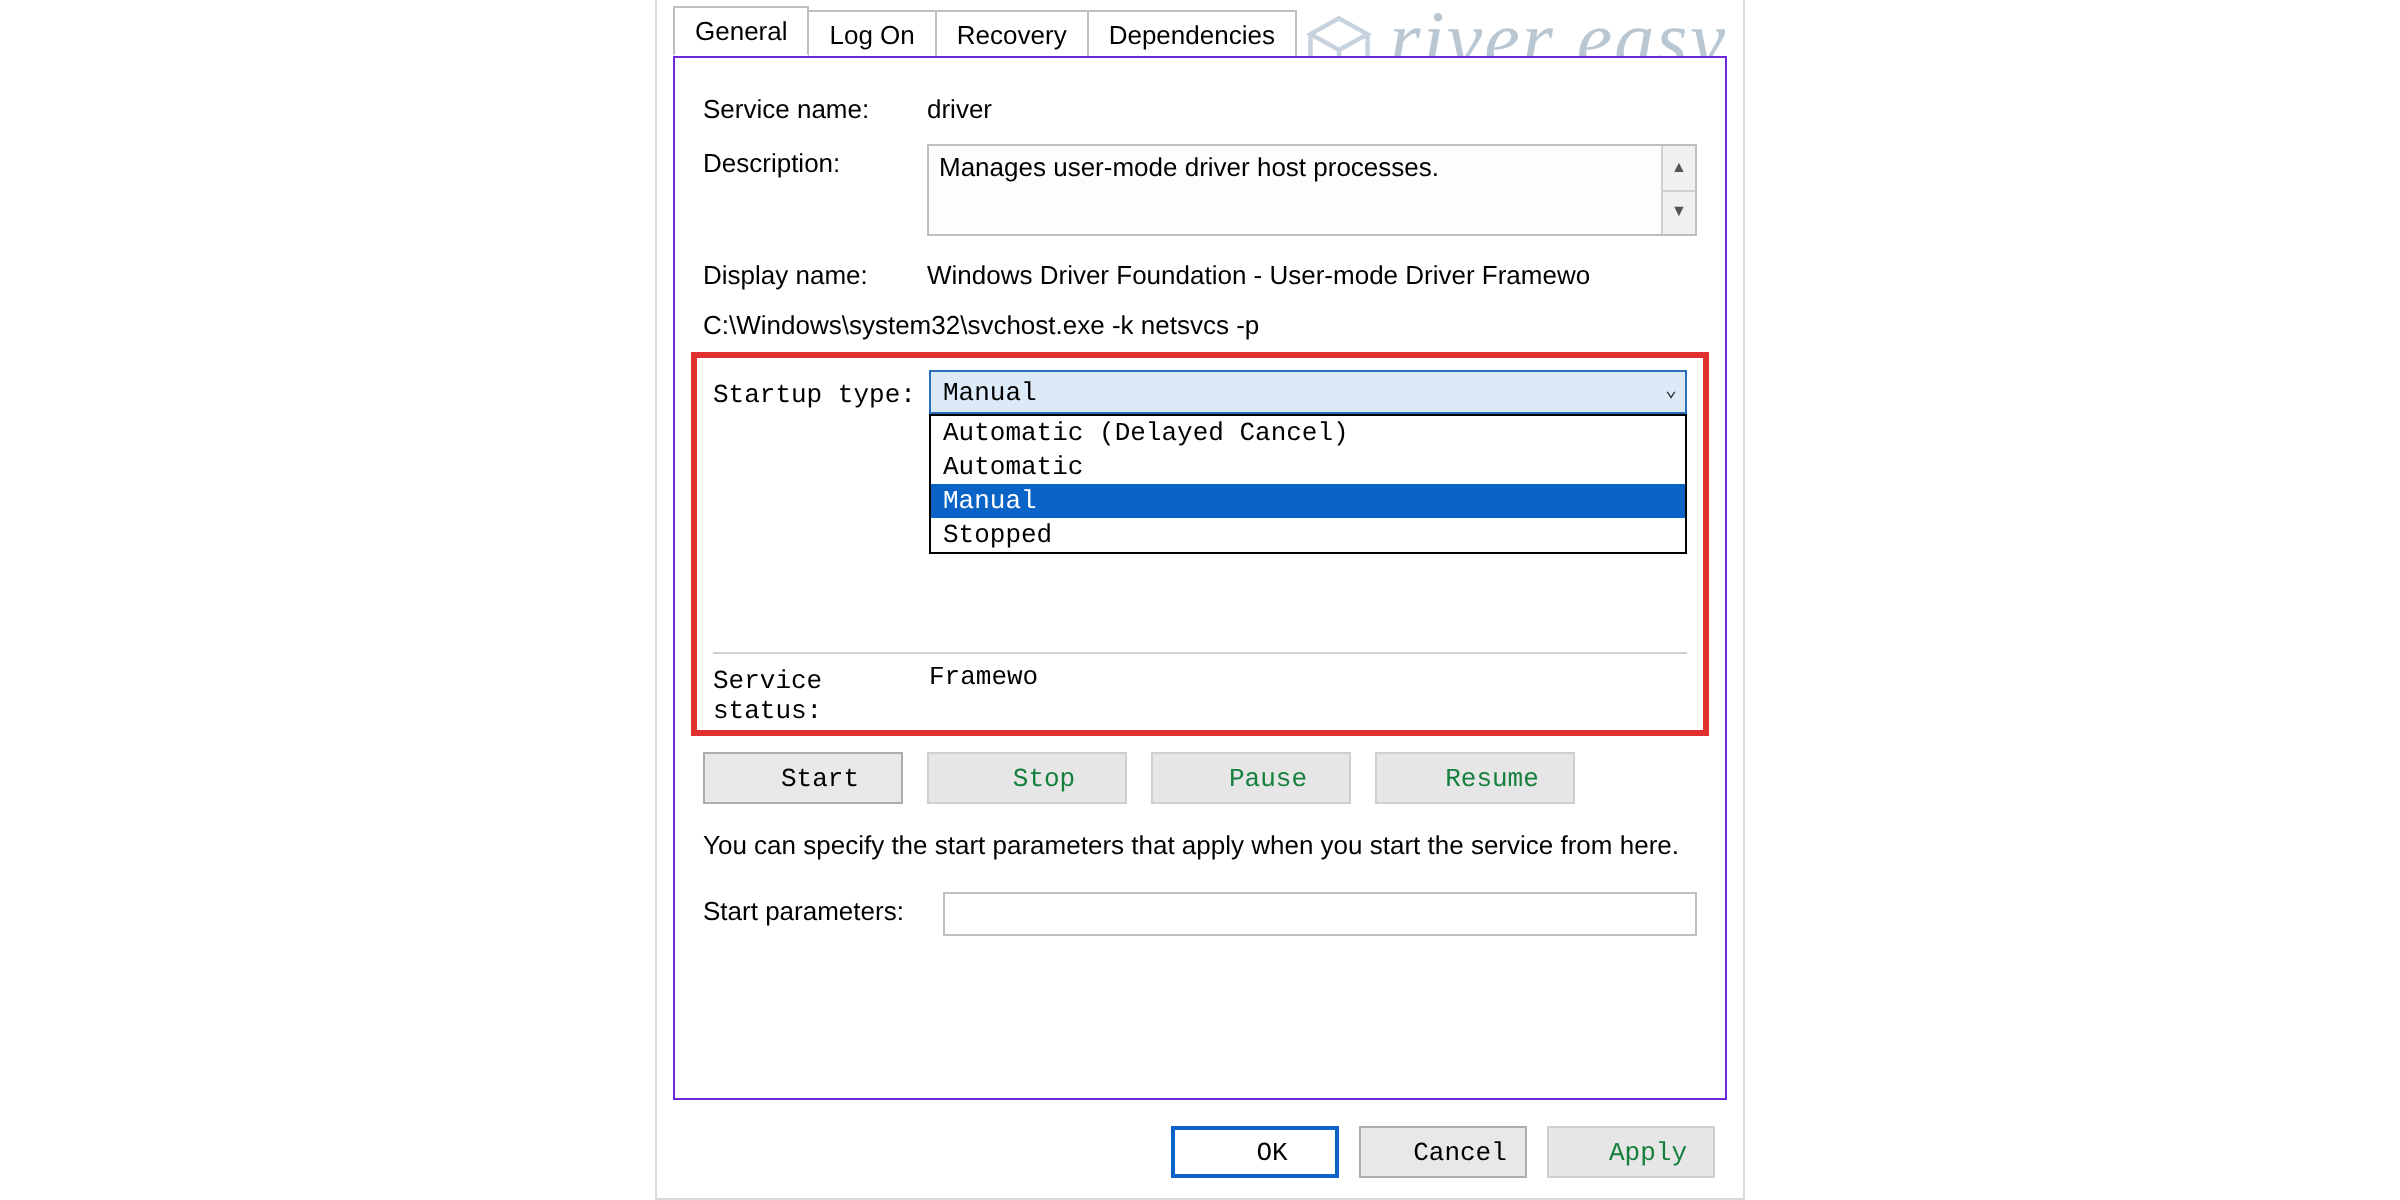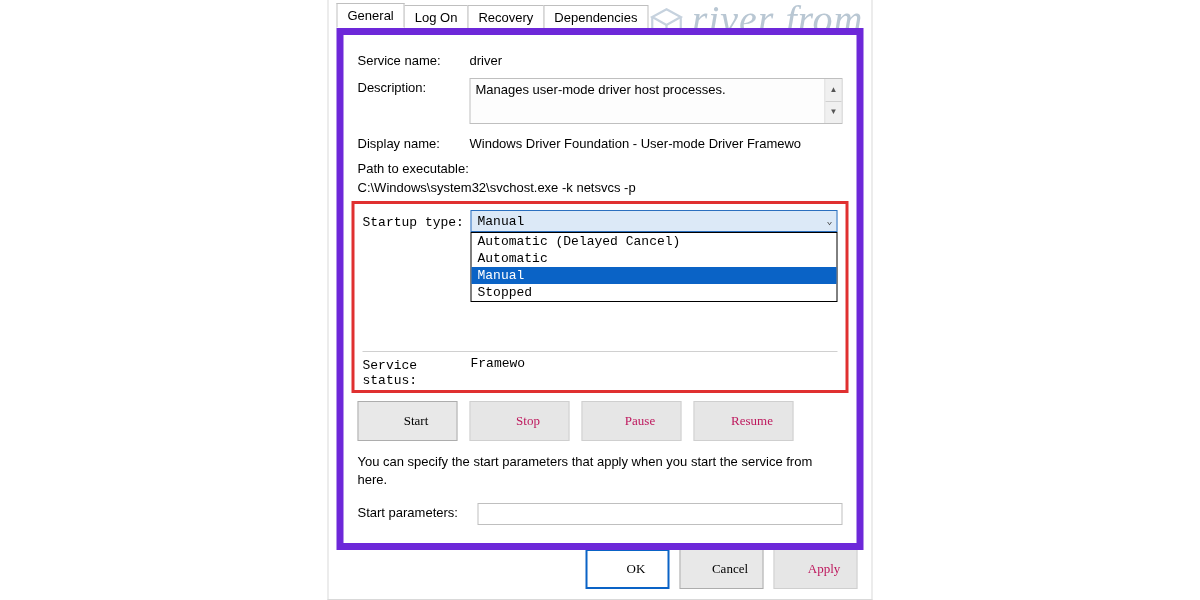--- a/index.html
+++ b/index.html
@@ -65,21 +65,21 @@
     position: relative;
     top: 1px;
   }
   .tab.active {
     border-bottom: 1px solid #fff;
     z-index: 2;
     padding-bottom: 4px;
     top: 0;
   }
   .tab-panel {
-    border: 7px solid #6d28d9;
+    border: 1px solid #6d28d9;
     margin: 0 8px 0 8px;
     padding: 16px 14px 14px 14px;
     background: #fff;
     position: relative;
     z-index: 1;
     height: 522px;
   }
   .row {
     display: flex;
     align-items: flex-start;
@@ -163,30 +163,30 @@
     border-top: 1px solid #d0d0d0;
     padding-top: 4px;
   }
   .svc-status-row .lbl { width: 108px; flex: 0 0 108px; }
   .btn-row {
     display: flex;
     gap: 12px;
     margin-top: 2px;
   }
   .win-btn {
-    width: 100px; height: 40px;
+    width: 100px; height: 26px;
     border: 1px solid #adadad;
     background: #e8e8e8;
     font-size: 13px;
     cursor: pointer;
-    font-family: Liberation Serif, serif;
+    font-family: Liberation Mono, monospace;
     padding-left: 23px;
   }
   .win-btn:disabled {
-    color: #be185d;
+    color: #15803d;
     background: #e6e6e6;
     border-color: #cfcfcf;
     cursor: default;
   }
   .hint {
     margin-top: 12px;
     line-height: 1.4;
   }
   .param-row {
     display: flex; 
@@ -215,21 +215,21 @@
   <div class="dialog-wrap">
 
     <div class="watermark">
       <span class="wm-cube">
         <svg width="38" height="38" viewBox="0 0 24 24" fill="none" stroke="#c6d2de" stroke-width="1.4">
           <path d="M12 2 L21 7 L12 12 L3 7 Z"></path>
             <path d="M3 7 V17 L12 22 V12"></path>
             <path d="M21 7 V17 L12 22"></path>
         </svg>
       </span>
-      <div class="wm-title">river from</div>
+      <div class="wm-title">river easy</div>
       <div class="wm-url">www.DriverEasy.com</div>
     </div>
 
     <div class="tabs">
       <div class="tab active">General</div>
       <div class="tab">Log On</div>
       <div class="tab">Recovery</div>
       <div class="tab">Dependencies</div>
     </div>
 
@@ -250,21 +250,20 @@
           </div>
         </div>
       </div>
 
       <div class="row">
         <div class="lbl">Display name:</div>
         <div class="val">Windows Driver Foundation - User-mode Driver Framewo</div>
       </div>
 
       <div class="path-block">
-        <div class="pl">Path to executable:</div>
         <div>C:\Windows\system32\svchost.exe -k netsvcs -p</div>
       </div>
 
       <div class="highlight-box">
         <div class="startup-row">
           <div class="lbl">Startup type:</div>
           <div class="combobox">
             <div class="combo-sel">
               <span>Manual</span>
               <span class="chev">⌄</span>

